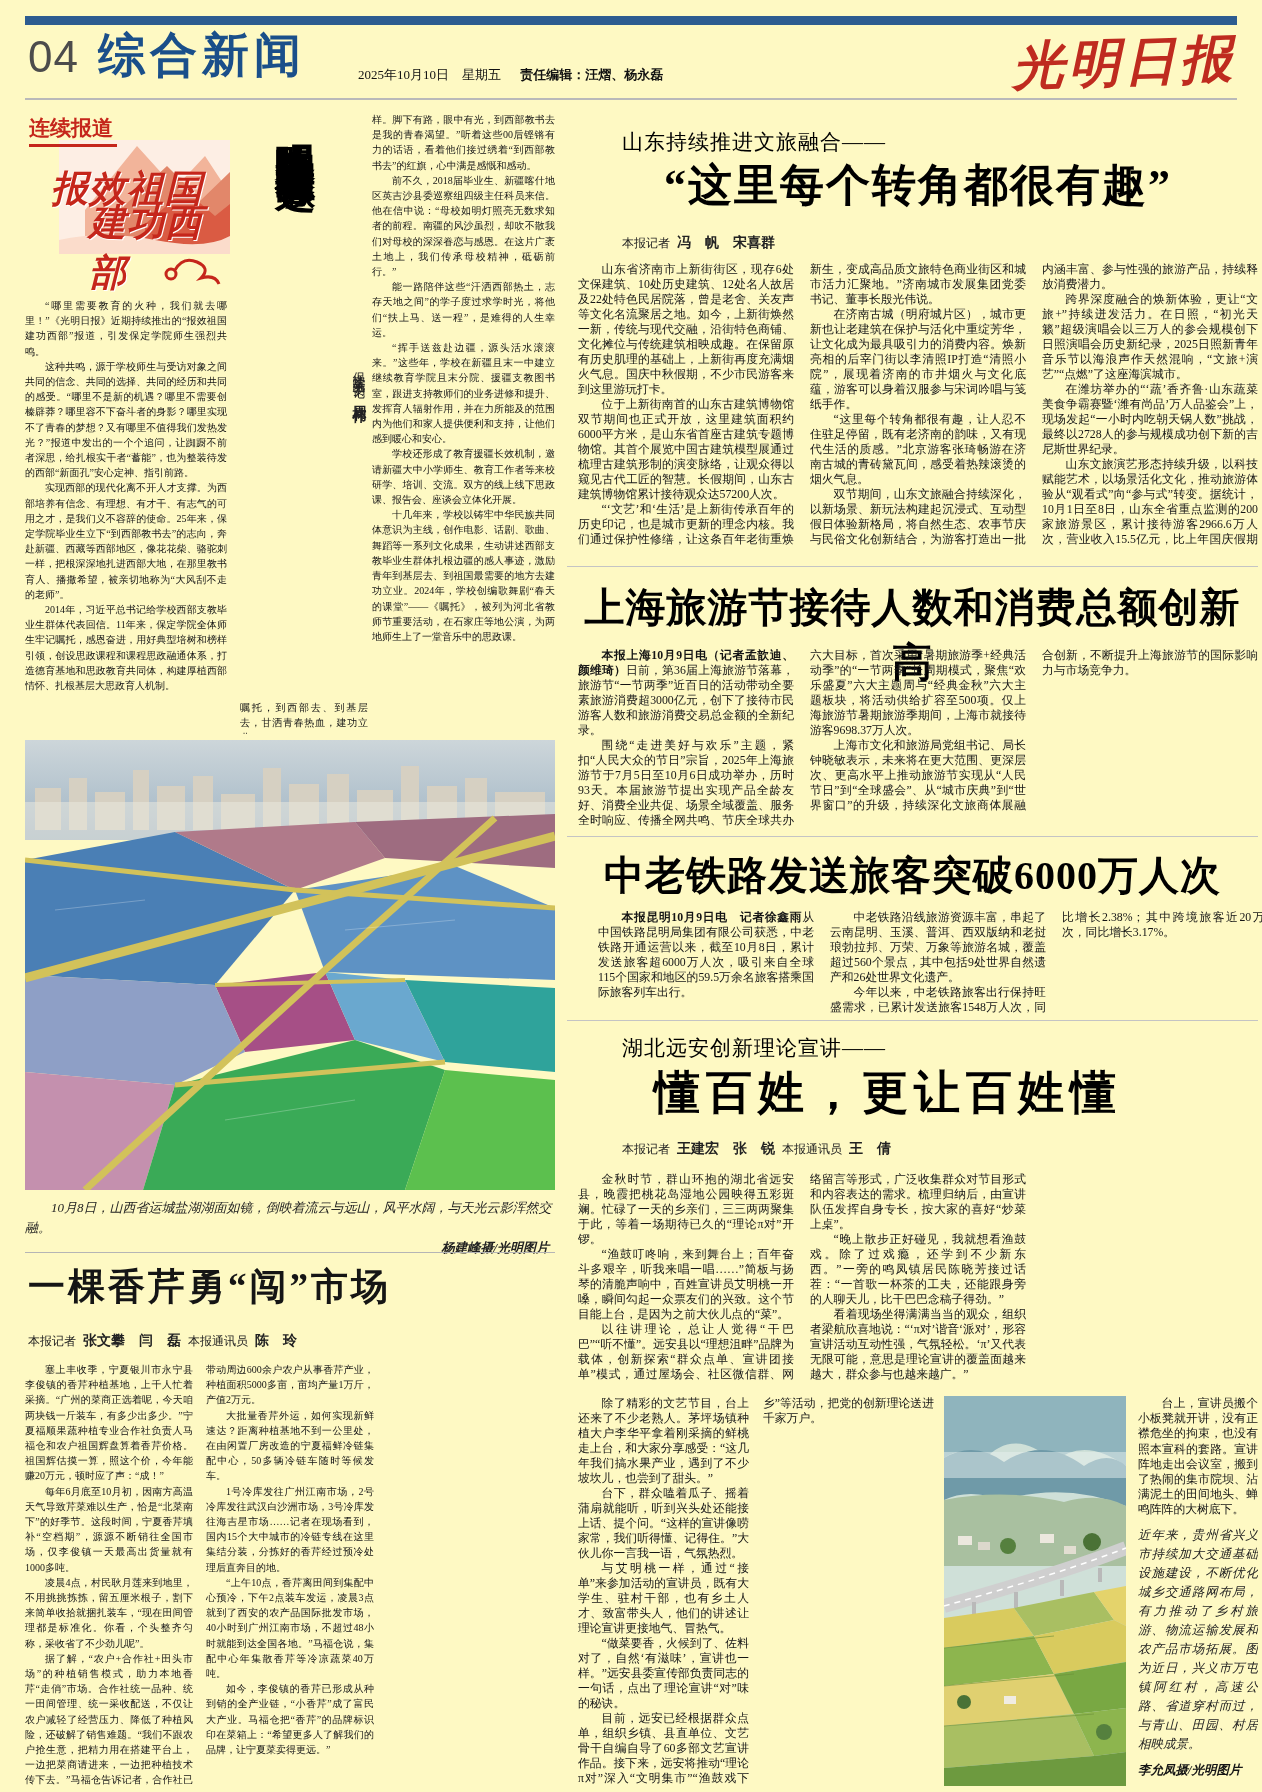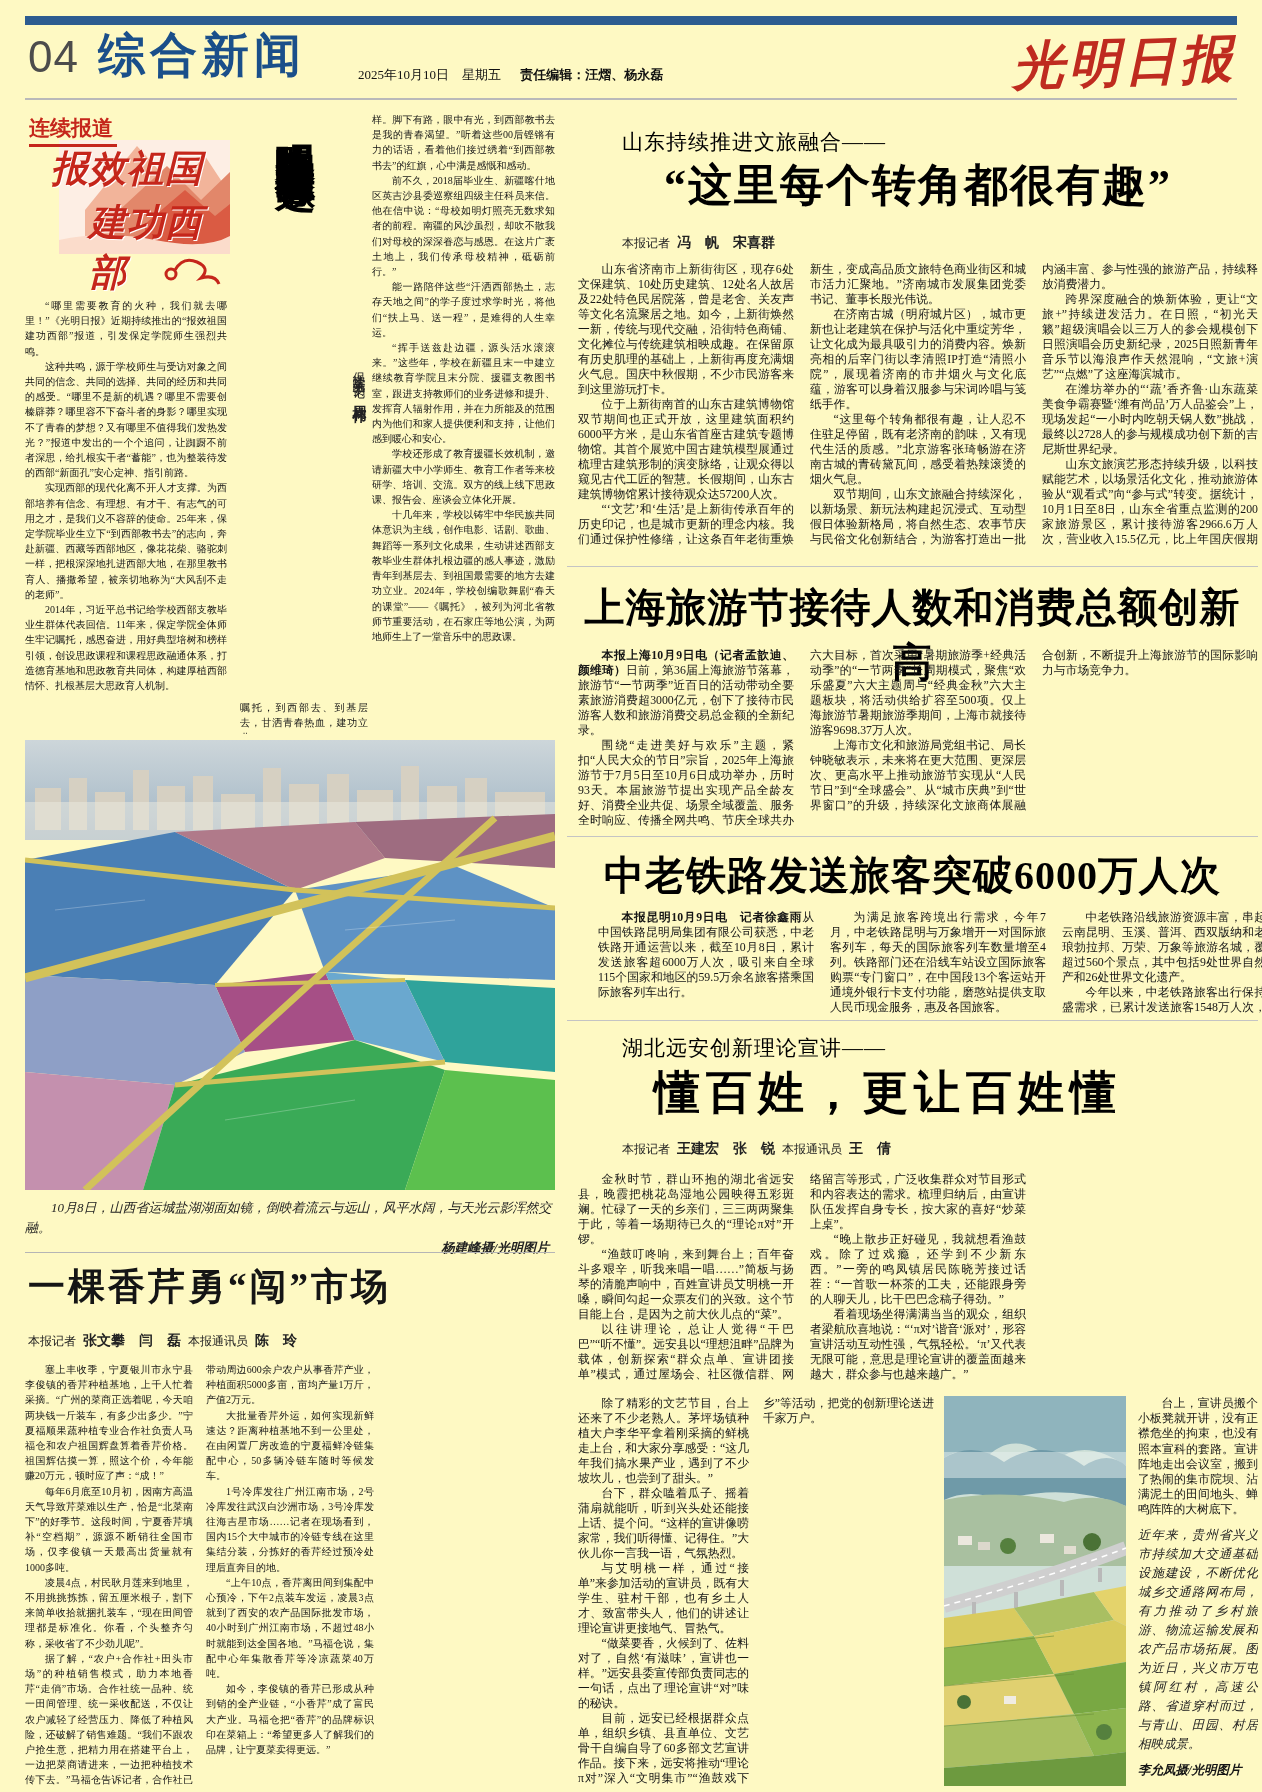--- a/index.html
+++ b/index.html
@@ -25,21 +25,21 @@
   .rl{position:absolute;border-top:1px solid #c4c4c4;}
   .kick{position:absolute;font-size:21px;color:#000;letter-spacing:1px;}
   .bighead{position:absolute;font-weight:bold;color:#000;font-family:"Liberation Serif",serif;}
   .byline{position:absolute;font-size:12px;color:#222;}
   .byline b{font-size:14px;margin:0 4px;}
   
   .badge{position:absolute;left:25px;top:112px;width:205px;height:178px;}
   .badge svg{position:absolute;left:0;top:0;}
   .badge-label{position:absolute;left:4px;top:2px;font-family:Liberation Sans, sans-serif;
       font-weight:bold;font-size:21px;color:#c5261b;border-bottom:3px solid #c5261b;padding:0 4px 2px 0;}
-  .badge-l1{position:absolute;left:26px;top:32px;font-family:Liberation Serif, serif;
+  .badge-l1{position:absolute;left:26px;top:52px;font-family:Liberation Serif, serif;
       font-weight:900;font-style:italic;font-size:37px;color:#c5261b;letter-spacing:1px;
       text-shadow:1px 1px 0 #fff;}
   .badge-l2{position:absolute;left:64px;top:86px;font-family:"Liberation Sans",sans-serif;
       font-weight:900;font-style:italic;font-size:37px;color:#c5261b;letter-spacing:1px;
       text-shadow:1px 1px 0 #fff;}
   
   .lcol1{position:absolute;left:25px;top:298px;width:202px;height:436px;}
   .vblock{position:absolute;left:240px;top:112px;width:128px;height:622px;}
   .vhead{position:absolute;left:50%;top:0;transform:translateX(-64%);height:586px;
       writing-mode:vertical-rl;text-orientation:upright;font-family:"Liberation Sans",sans-serif;
@@ -247,21 +247,20 @@
     <p><b class="dl">本报上海10月9日电（记者孟歆迪、颜维琦）</b><span>日前，第36届上海旅游节落幕，旅游节“一节两季”近百日的活动带动全要素旅游消费超3000亿元，创下了接待市民游客人数和旅游消费交易总金额的全新纪录。</span></p>
     <p>围绕“走进美好与欢乐”主题，紧扣“人民大众的节日”宗旨，2025年上海旅游节于7月5日至10月6日成功举办，历时93天。本届旅游节提出实现产品全龄友好、消费全业共促、场景全域覆盖、服务全时响应、传播全网共鸣、节庆全球共办六大目标，首次采用“暑期旅游季+经典活动季”的“一节两季”长周期模式，聚焦“欢乐盛夏”六大主题周与“经典金秋”六大主题板块，将活动供给扩容至500项。仅上海旅游节暑期旅游季期间，上海市就接待游客9698.37万人次。</p>
     <p>上海市文化和旅游局党组书记、局长钟晓敏表示，未来将在更大范围、更深层次、更高水平上推动旅游节实现从“人民节日”到“全球盛会”、从“城市庆典”到“世界窗口”的升级，持续深化文旅商体展融合创新，不断提升上海旅游节的国际影响力与市场竞争力。</p>
   </div>
 
   <div class="rl rule-b"></div>
 
   <div class="bighead rw-head">中老铁路发送旅客突破6000万人次</div>
   <div class="bt rbt cols3 rw-body">
     <p><b class="dl">本报昆明10月9日电　记者徐鑫雨</b><span>从中国铁路昆明局集团有限公司获悉，中老铁路开通运营以来，截至10月8日，累计发送旅客超6000万人次，吸引来自全球115个国家和地区的59.5万余名旅客搭乘国际旅客列车出行。</span></p>
-    <p>为满足旅客跨境出行需求，今年7月，中老铁路昆明与万象增开一对国际旅客列车，每天的国际旅客列车数量增至4列。铁路部门还在沿线车站设立国际旅客购票“专门窗口”，在中国段13个客运站开通境外银行卡支付功能，磨憨站提供支取人民币现金服务，惠及各国旅客。</p>
     <p>中老铁路沿线旅游资源丰富，串起了云南昆明、玉溪、普洱、西双版纳和老挝琅勃拉邦、万荣、万象等旅游名城，覆盖超过560个景点，其中包括9处世界自然遗产和26处世界文化遗产。</p>
     <p>今年以来，中老铁路旅客出行保持旺盛需求，已累计发送旅客1548万人次，同比增长2.38%；其中跨境旅客近20万人次，同比增长3.17%。</p>
   </div>
 
   <div class="rl rule-c"></div>
 
   <div class="kick hb-kick">湖北远安创新理论宣讲——</div>
   <div class="bighead hb-head">懂百姓，更让百姓懂</div>
   <div class="byline hb-by">
     <span>本报记者</span>

